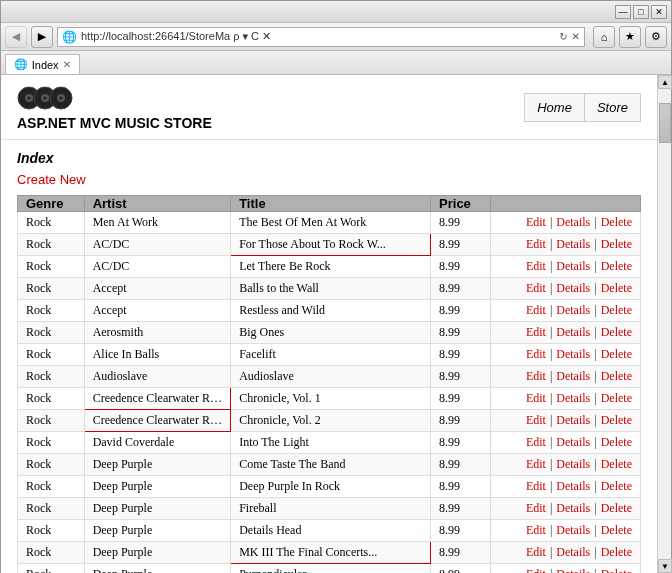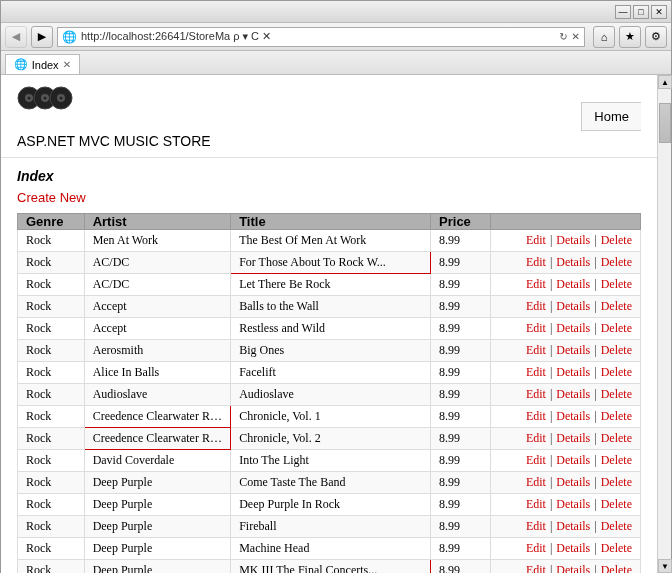--- a/index.html
+++ b/index.html
@@ -140,27 +140,28 @@
     }
     .logo-area {
       display: flex;
       flex-direction: column;
     }
     .logo-img {
       width: 60px;
       height: 30px;
     }
     .site-title {
-      font-weight: normal;
+      font-weight: bold;
       font-size: 14px;
-      margin-top: 20px;
+      margin-top: 2px;
     }
     .header-nav {
       display: flex;
       align-items: center;
+      font-style: italic;
     }
     .header-nav-item {
       padding: 6px 12px;
       font-size: 13px;
       border: 1px solid #ccc;
       cursor: pointer;
       background: #f8f8f8;
     }
     .header-nav-item:first-child { border-right: none; }
 
@@ -288,20 +289,21 @@
             <circle cx="28" cy="15" r="4" fill="#555"></circle>
             <circle cx="28" cy="15" r="1.5" fill="#222"></circle>
             <circle cx="44" cy="15" r="11" fill="#222" stroke="#444" stroke-width="1"></circle>
             <circle cx="44" cy="15" r="4" fill="#555"></circle>
             <circle cx="44" cy="15" r="1.5" fill="#222"></circle>
           </svg>
           <span class="site-title">ASP.NET MVC MUSIC STORE</span>
         </div>
         <div class="header-nav">
           <div class="header-nav-item">Home</div>
+          <div class="header-nav-item">Store</div>
         </div>
       </div>
 
       <div class="page-body">
         <div class="page-heading">Index</div>
         <a class="create-link">Create New</a>
 
         <table>
           <thead>
             <tr>
@@ -407,21 +409,21 @@
               <tr>
                 <td>Rock</td>
                 <td>Deep Purple</td>
                 <td>Fireball</td>
                 <td>8.99</td>
                 <td class="actions-cell"><a class="action-link">Edit</a><span class="action-sep"> | </span><a class="action-link">Details</a><span class="action-sep"> | </span><a class="action-link">Delete</a></td>
               </tr>
               <tr>
                 <td>Rock</td>
                 <td>Deep Purple</td>
-                <td>Machine Head</td>
+                <td>Details Head</td>
                 <td>8.99</td>
                 <td class="actions-cell"><a class="action-link">Edit</a><span class="action-sep"> | </span><a class="action-link">Details</a><span class="action-sep"> | </span><a class="action-link">Delete</a></td>
               </tr>
               <tr>
                 <td>Rock</td>
                 <td>Deep Purple</td>
                 <td class="truncated-cell">MK III The Final Concerts...</td>
                 <td>8.99</td>
                 <td class="actions-cell"><a class="action-link">Edit</a><span class="action-sep"> | </span><a class="action-link">Details</a><span class="action-sep"> | </span><a class="action-link">Delete</a></td>
               </tr>

